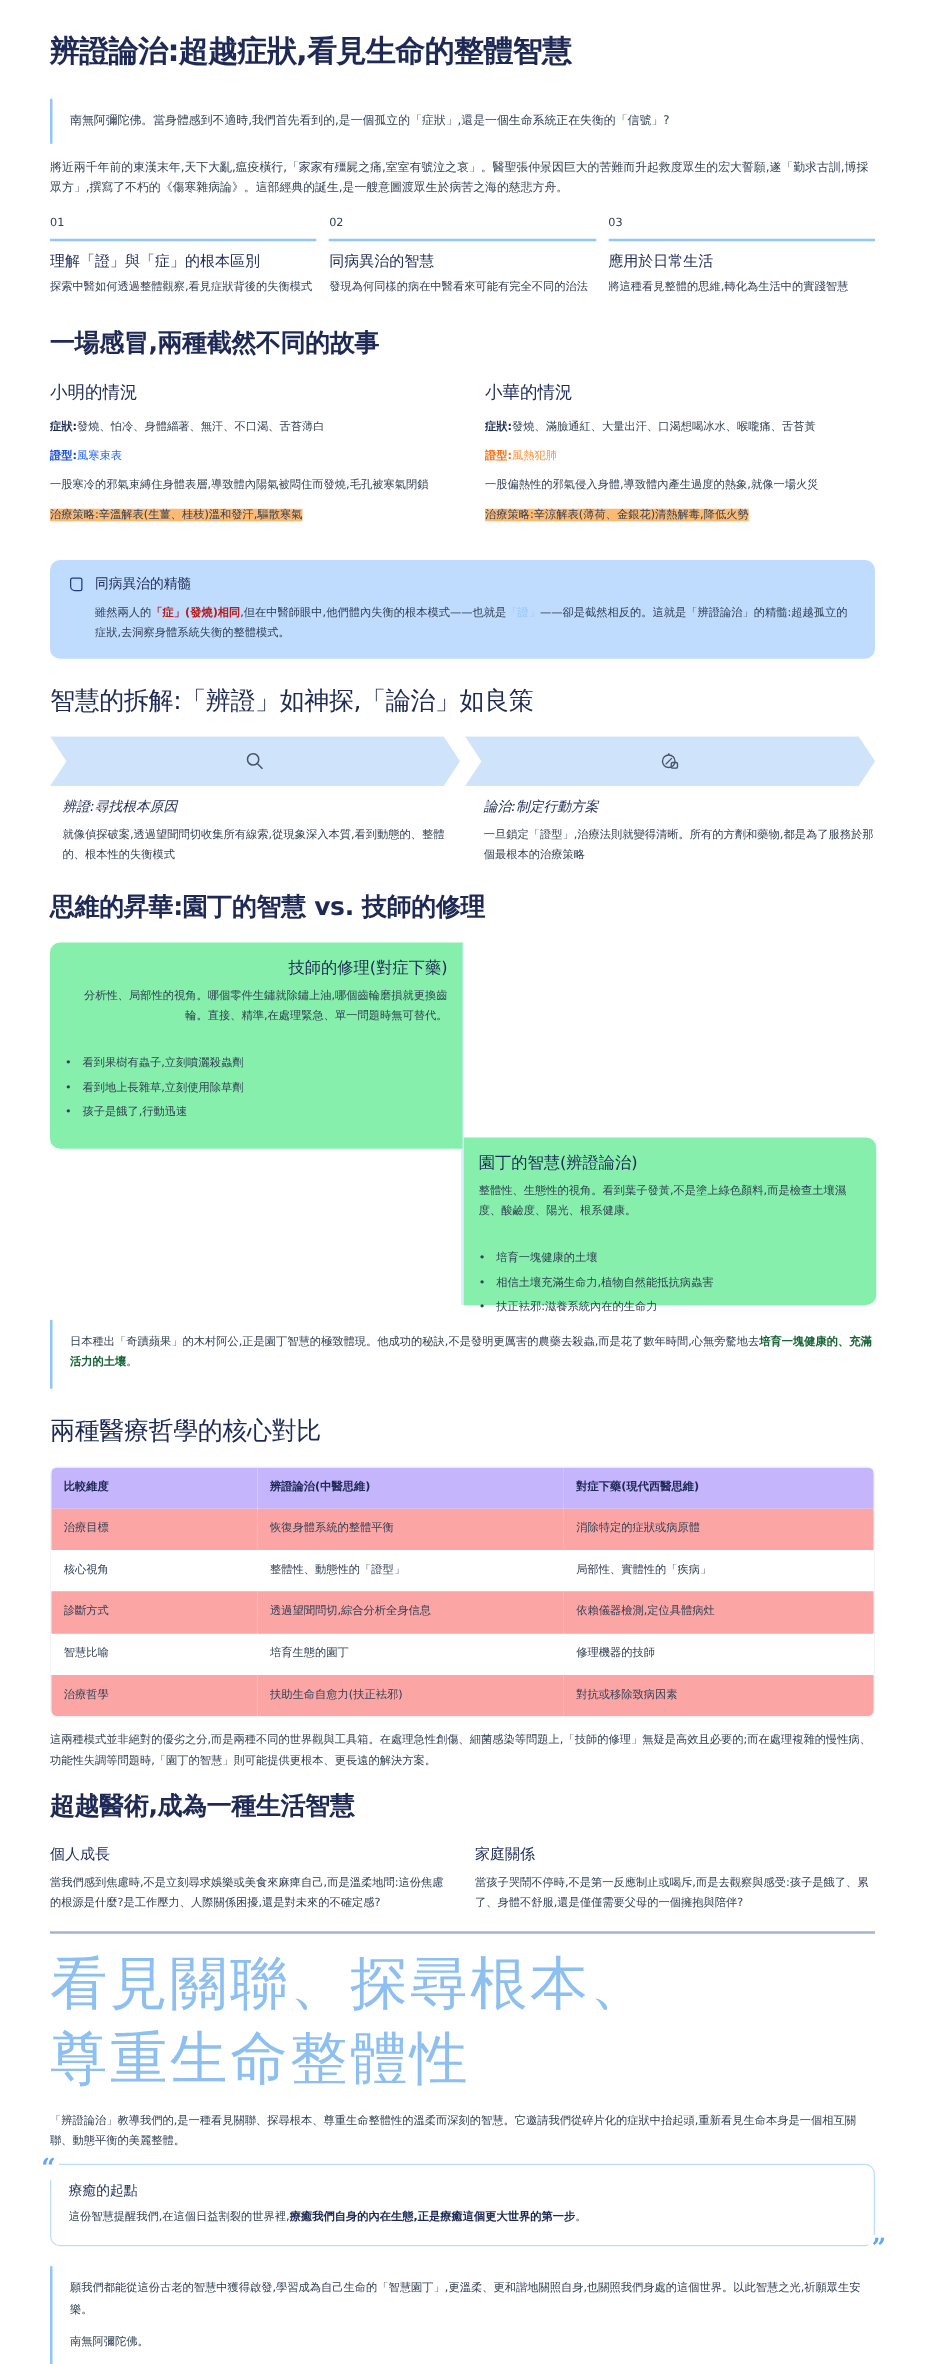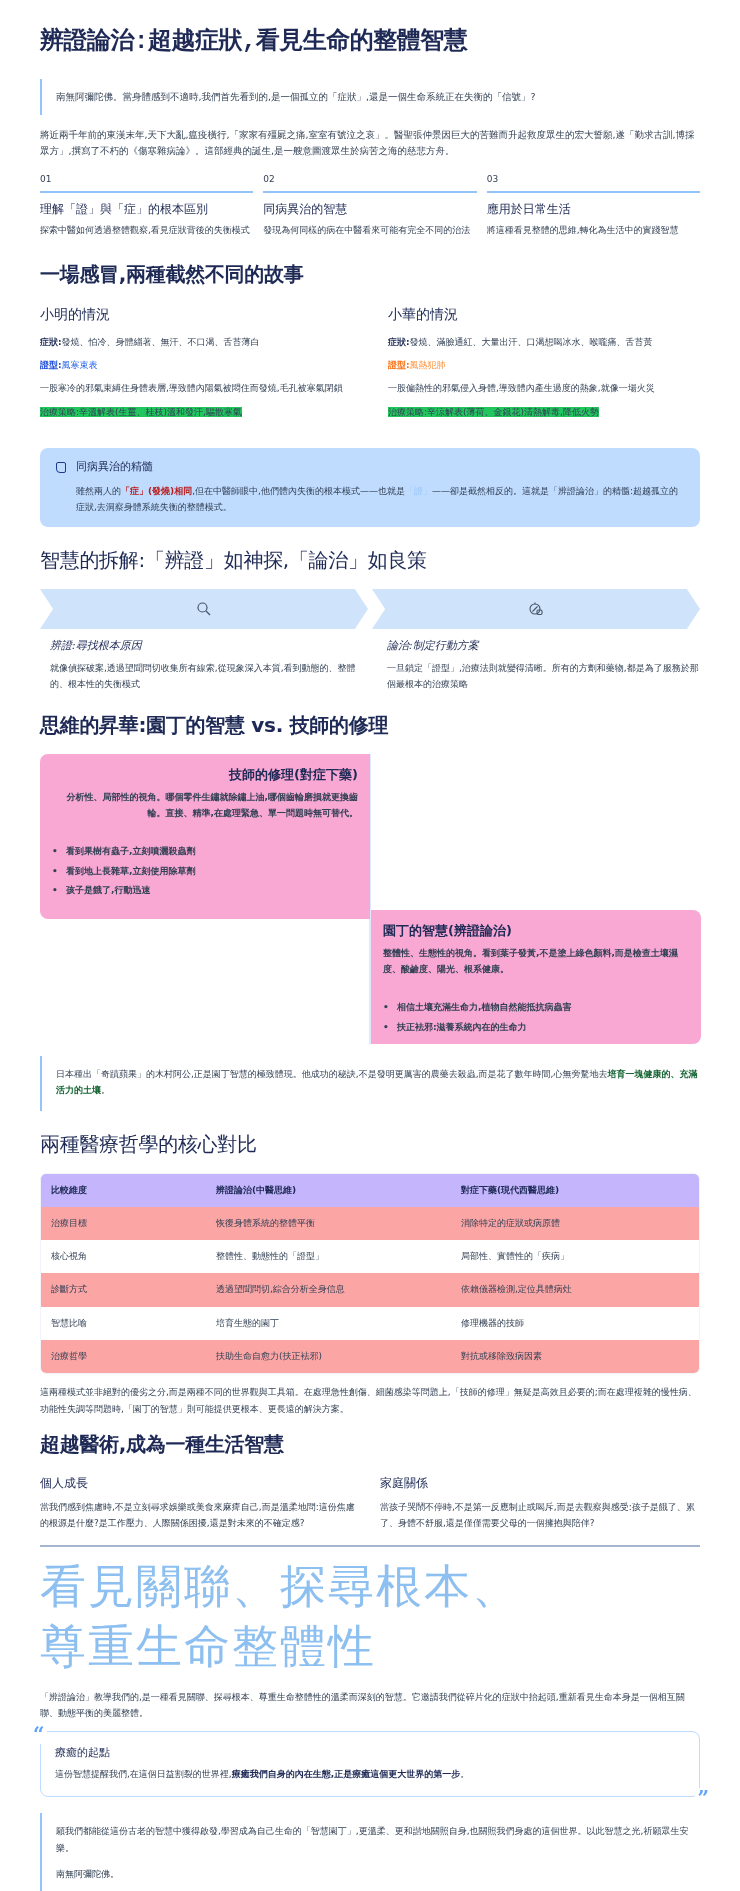--- a/index.html
+++ b/index.html
@@ -7,21 +7,21 @@
   body {
     width: 740px;
     font-family: "DejaVu Sans", "Liberation Sans", sans-serif;
     color: #334155;
     font-size: 10px;
     line-height: 1.7;
   }
   .page { padding: 22px 40px 30px 40px; }
   .title {
     font-size: 24px; font-weight: 700; color: #1e2a55;
-    line-height: 1.3; margin-top: 4px; margin-bottom: 22px; letter-spacing: -0.5px; font-family: Liberation Mono, monospace;
+    line-height: 1.3; margin-top: 4px; margin-bottom: 22px; letter-spacing: -0.5px;
   }
   .quote-bar {
     border-left: 2px solid #93c5fd;
     padding: 10px 0 10px 14px;
     font-size: 9.5px; color: #334155; margin-bottom: 12px;
   }
   .intro { font-size: 9.5px; color: #334155; margin-bottom: 12px; }
   .steps { display: flex; gap: 10px; margin-bottom: 22px; }
   .step { flex: 1; }
   .step-num { font-size: 9px; color: #334155; padding-bottom: 4px; border-bottom: 2px solid #93c5fd; }
@@ -33,21 +33,21 @@
 
   .cases { display: flex; gap: 36px; margin-bottom: 20px; }
   .case { flex: 1; }
   .case-title { font-size: 14px; color: #1e2a55; margin-bottom: 8px; }
   .case p { font-size: 9px; margin-bottom: 8px; color: #334155; }
   .lbl { font-weight: 700; color: #1e2a55; }
   .type-blue .lbl { color: #1d4ed8; }
   .type-blue .val { color: #2563eb; }
   .type-orange .lbl { color: #f97316; }
   .type-orange .val { color: #fb923c; }
-  .hl { background: #22c55e; }
+  .hl { background: #fdba74; }
 
   .callout {
     background: #bfdbfe; border-radius: 8px;
     padding: 10px 16px 12px 16px; margin-bottom: 20px;
   }
   .callout-head { display: flex; align-items: center; gap: 10px; font-size: 11px; color: #1e2a55; margin-bottom: 6px; }
   .note-icon { width: 10px; height: 11px; border: 1.5px solid #1e3a8a; border-radius: 2px 2px 2px 4px; display: inline-block; }
   .callout-body { font-size: 9px; color: #334155; padding-left: 20px; line-height: 1.8; }
   .callout-body b { color: #1e2a55; }
   .callout-body b.red { color: #b91c1c; }
@@ -61,22 +61,22 @@
   }
   .chev svg { width: 16px; height: 16px; }
   .chev-texts { display: flex; gap: 14px; margin-bottom: 20px; }
   .chev-text { flex: 1; padding-left: 10px; }
   .chev-title { font-size: 11px; color: #1e2a55; margin-bottom: 4px; font-style: italic; }
   .chev-desc { font-size: 9px; color: #334155; line-height: 1.8; }
 
   .compare { position: relative; height: 290px; margin-bottom: 12px; }
   .compare .divider { position: absolute; left: 329px; top: 0; width: 2px; height: 290px; background: #dbeafe; }
   .card {
-    position: absolute; background: #f9a8d4; border-radius: 8px;
-    padding: 10px 12px 16px 12px; width: 330px; font-weight: bold;
+    position: absolute; background: #86efac; border-radius: 8px;
+    padding: 10px 12px 16px 12px; width: 330px;
   }
   .card.left { left: 0; top: 0; height: 165px; text-align: right; border-top-right-radius: 0; border-bottom-right-radius: 0; }
   .card.right { left: 331px; top: 156px; width: 330px; height: 134px; border-top-left-radius: 0; border-bottom-left-radius: 0; }
   .card-title { font-size: 13px; color: #1e2a55; margin-bottom: 4px; }
   .card-desc { font-size: 9px; color: #334155; line-height: 1.75; margin-bottom: 6px; }
   .card ul { list-style: none; text-align: left; margin-top: 20px; }
   .card li { font-size: 9px; color: #334155; line-height: 2.2; padding-left: 14px; position: relative; }
   .card li::before { content: "•"; position: absolute; left: 0; }
 
   .story { border-left: 2px solid #93c5fd; padding: 10px 0 12px 14px; font-size: 9px; margin-bottom: 20px; line-height: 1.8; }
@@ -205,20 +205,21 @@
       <ul>
         <li>看到果樹有蟲子,立刻噴灑殺蟲劑</li>
         <li>看到地上長雜草,立刻使用除草劑</li>
         <li>孩子是餓了,行動迅速</li>
       </ul>
     </div>
     <div class="card right">
       <div class="card-title">園丁的智慧(辨證論治)</div>
       <div class="card-desc">整體性、生態性的視角。看到葉子發黃,不是塗上綠色顏料,而是檢查土壤濕度、酸鹼度、陽光、根系健康。</div>
       <ul>
+        <li>培育一塊健康的土壤</li>
         <li>相信土壤充滿生命力,植物自然能抵抗病蟲害</li>
         <li>扶正袪邪:滋養系統內在的生命力</li>
       </ul>
     </div>
   </div>
 
   <div class="story"><span>日本種出「奇蹟蘋果」的木村阿公,正是園丁智慧的極致體現。他成功的秘訣,不是發明更厲害的農藥去殺蟲,而是花了數年時間,心無旁騖地去</span><b>培育一塊健康的、充滿活力的土壤</b><span>。</span></div>
 
   <h2 class="h2">兩種醫療哲學的核心對比</h2>
 

